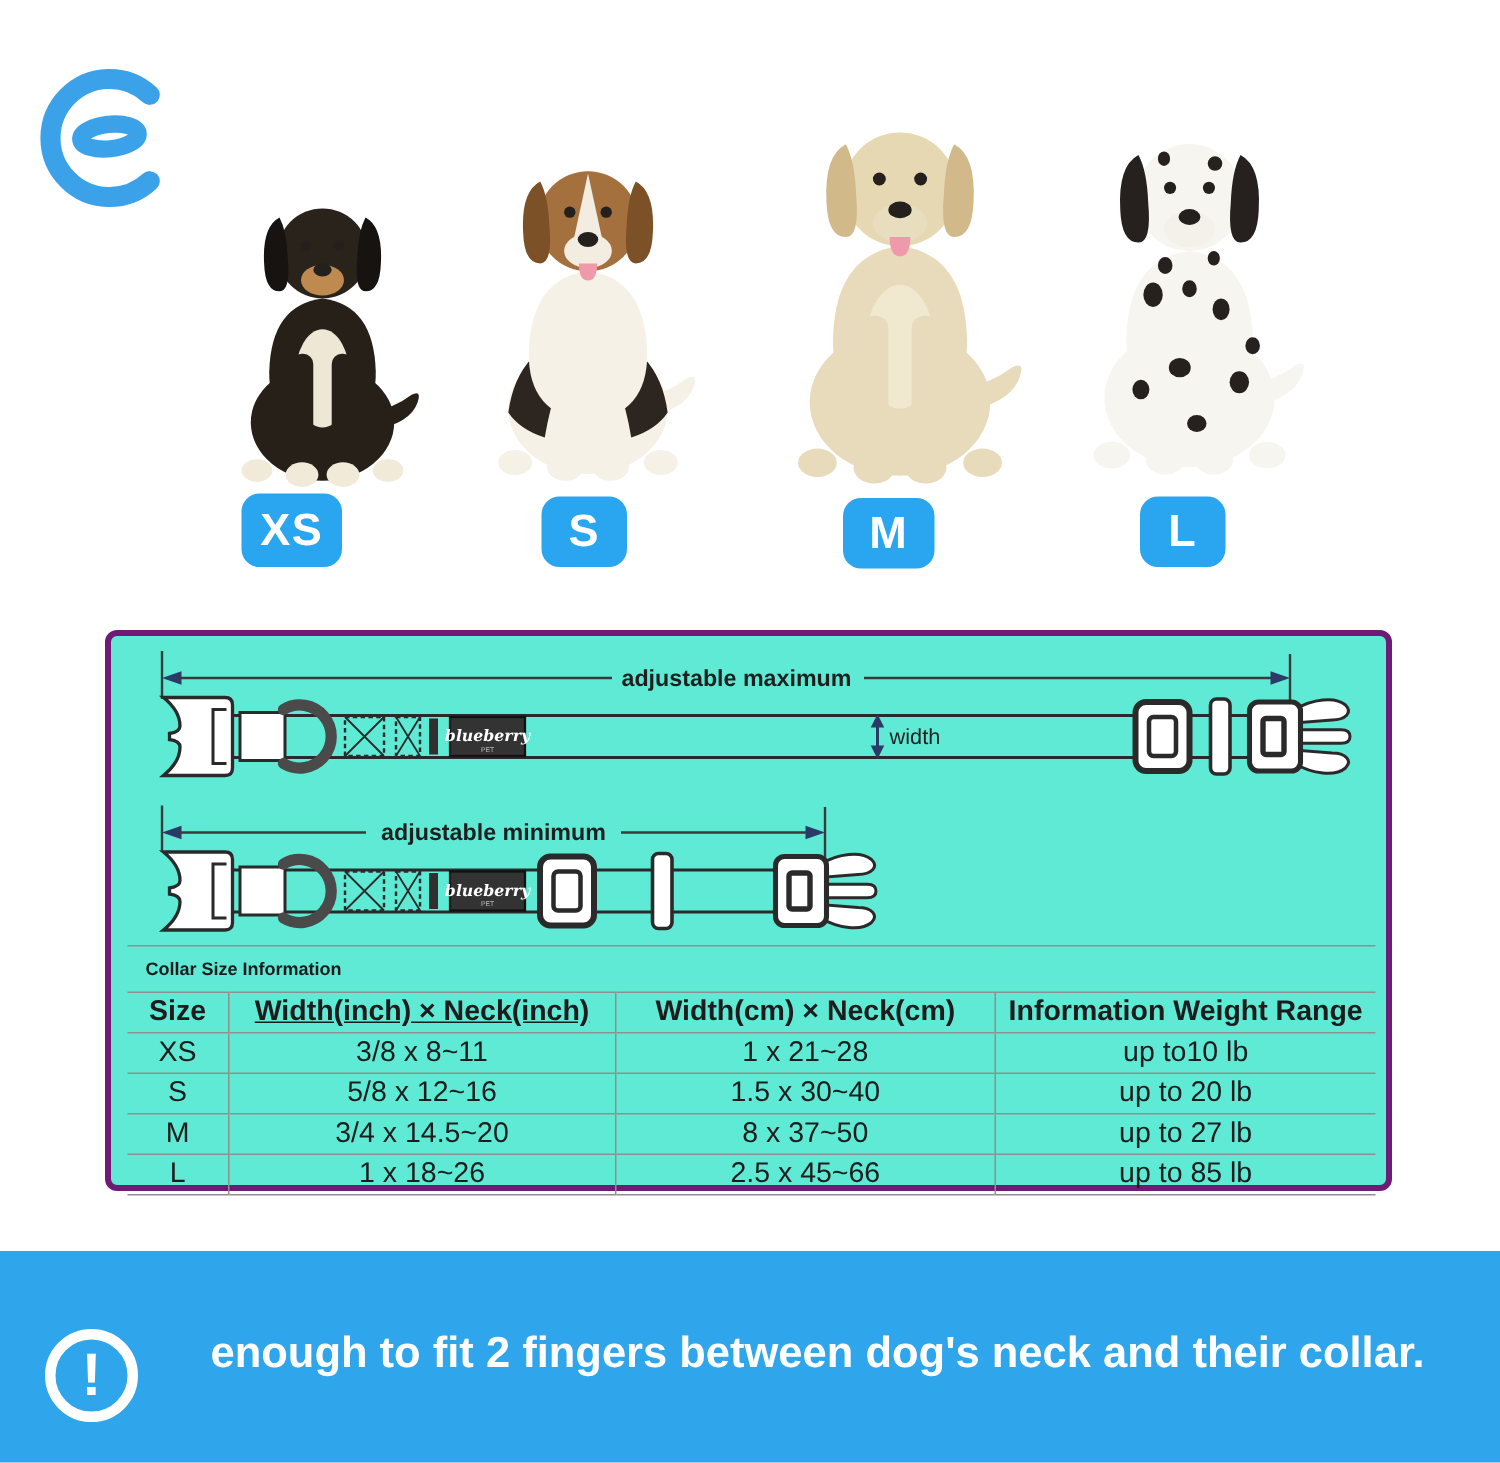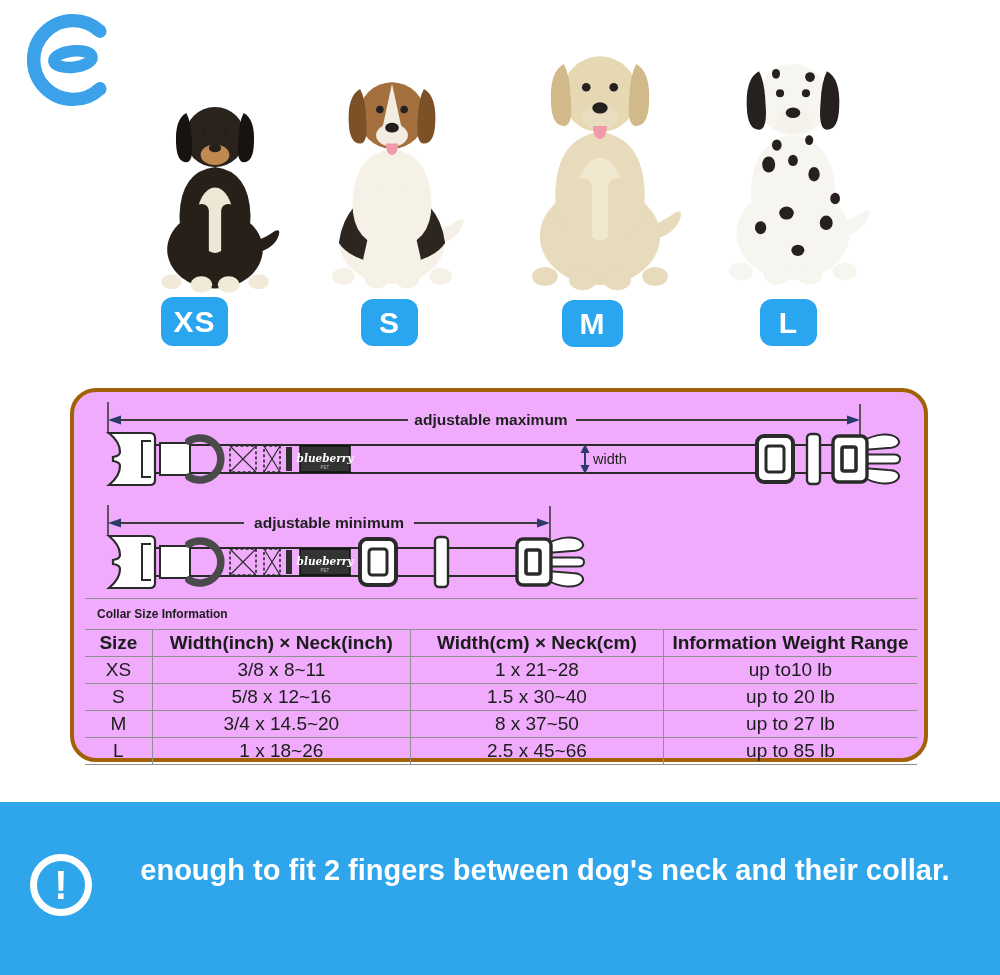--- a/index.html
+++ b/index.html
@@ -1,18 +1,18 @@
 <!DOCTYPE html>
 <html><head>
 <meta charset="utf-8">
 <style>
   html,body{margin:0;padding:0;}
   body{width:1000px;height:975px;background:#ffffff;overflow:hidden;
        font-family:"Liberation Sans",sans-serif;position:relative;}
-  .stage{position:absolute;inset:0;}
+  .stage{position:absolute;inset:0;margin-top:32px;}
 
   
   .logo{position:absolute;left:24px;top:12px;width:96px;height:96px;}
 
   
   .dog{position:absolute;}
   .dog-puppy   {left:146px;top:96px;width:138px;height:198px;
     --body:#262019;--head:#2a231c;--ear:#171310;--chest:#efe7d6;--muzzle:#bf8a50;--paw:#f1ead9;}
   .dog-beagle  {left:316px;top:70px;width:152px;height:220px;
     --body:#f6f1e6;--head:#a4703d;--ear:#7d5128;--chest:#f6f1e6;--muzzle:#f3ece0;--blaze:#f3ece0;--saddle:#2c2520;--paw:#f6f1e6;--tongue:#ef9aaa;}
@@ -25,35 +25,35 @@
   .badge{position:absolute;background:#29a6ef;color:#fff;font-weight:bold;
          font-size:30px;border-radius:12px;display:flex;align-items:center;
          justify-content:center;letter-spacing:1px;}
   .badge-xs{left:161px;top:297px;width:67px;height:49px;}
   .badge-s {left:361px;top:299px;width:57px;height:47px;}
   .badge-m {left:562px;top:300px;width:61px;height:47px;}
   .badge-l {left:760px;top:299px;width:57px;height:47px;}
 
   
   .panel{position:absolute;left:70px;top:388px;width:850px;height:366px;
-         border:4px solid #a16207;border-radius:26px;background:#f0abfc;}
+         border:4px solid #701a75;border-radius:8px;background:#5eead4;}
   .diagram{position:absolute;left:0;top:2px;width:850px;height:204px;}
 
   
   .size-table{position:absolute;left:11px;top:206px;width:832px;
               border-collapse:collapse;color:#1c1c1c;}
   .size-table td{border-top:1px solid #8f8f8f;text-align:center;
                  font-size:19px;height:26px;padding:0;}
   .size-table tr.t-title td{border-top:1px solid #8f8f8f;text-align:left;
                  font-weight:bold;font-size:12px;height:30px;padding-left:12px;}
   .size-table tr.t-head td{font-weight:bold;}
   .size-table tr.t-head td + td,
   .size-table tr.t-row  td + td{border-left:1px solid #8f8f8f;}
   .size-table{border-bottom:1px solid #8f8f8f;}
-  .col-size{width:67px;}.col-in{width:258px;}.col-cm{width:253px;}.col-wt{width:254px;}
+  .col-size{width:67px;}.col-in{width:258px;text-decoration:underline;}.col-cm{width:253px;}.col-wt{width:254px;}
 
   
   .banner{position:absolute;left:0;top:802px;width:1000px;height:173px;background:#2fa6ec;}
   .alert{position:absolute;left:30px;top:52px;width:62px;height:62px;border:7px solid #fff;
          border-radius:50%;box-sizing:border-box;display:flex;align-items:center;
          justify-content:center;color:#fff;font-weight:bold;font-size:40px;line-height:1;}
   .tips-text{position:absolute;left:104px;right:14px;top:44px;text-align:center;
              color:#fff;font-weight:bold;font-size:29px;line-height:48px;}
 </style>
 </head>

